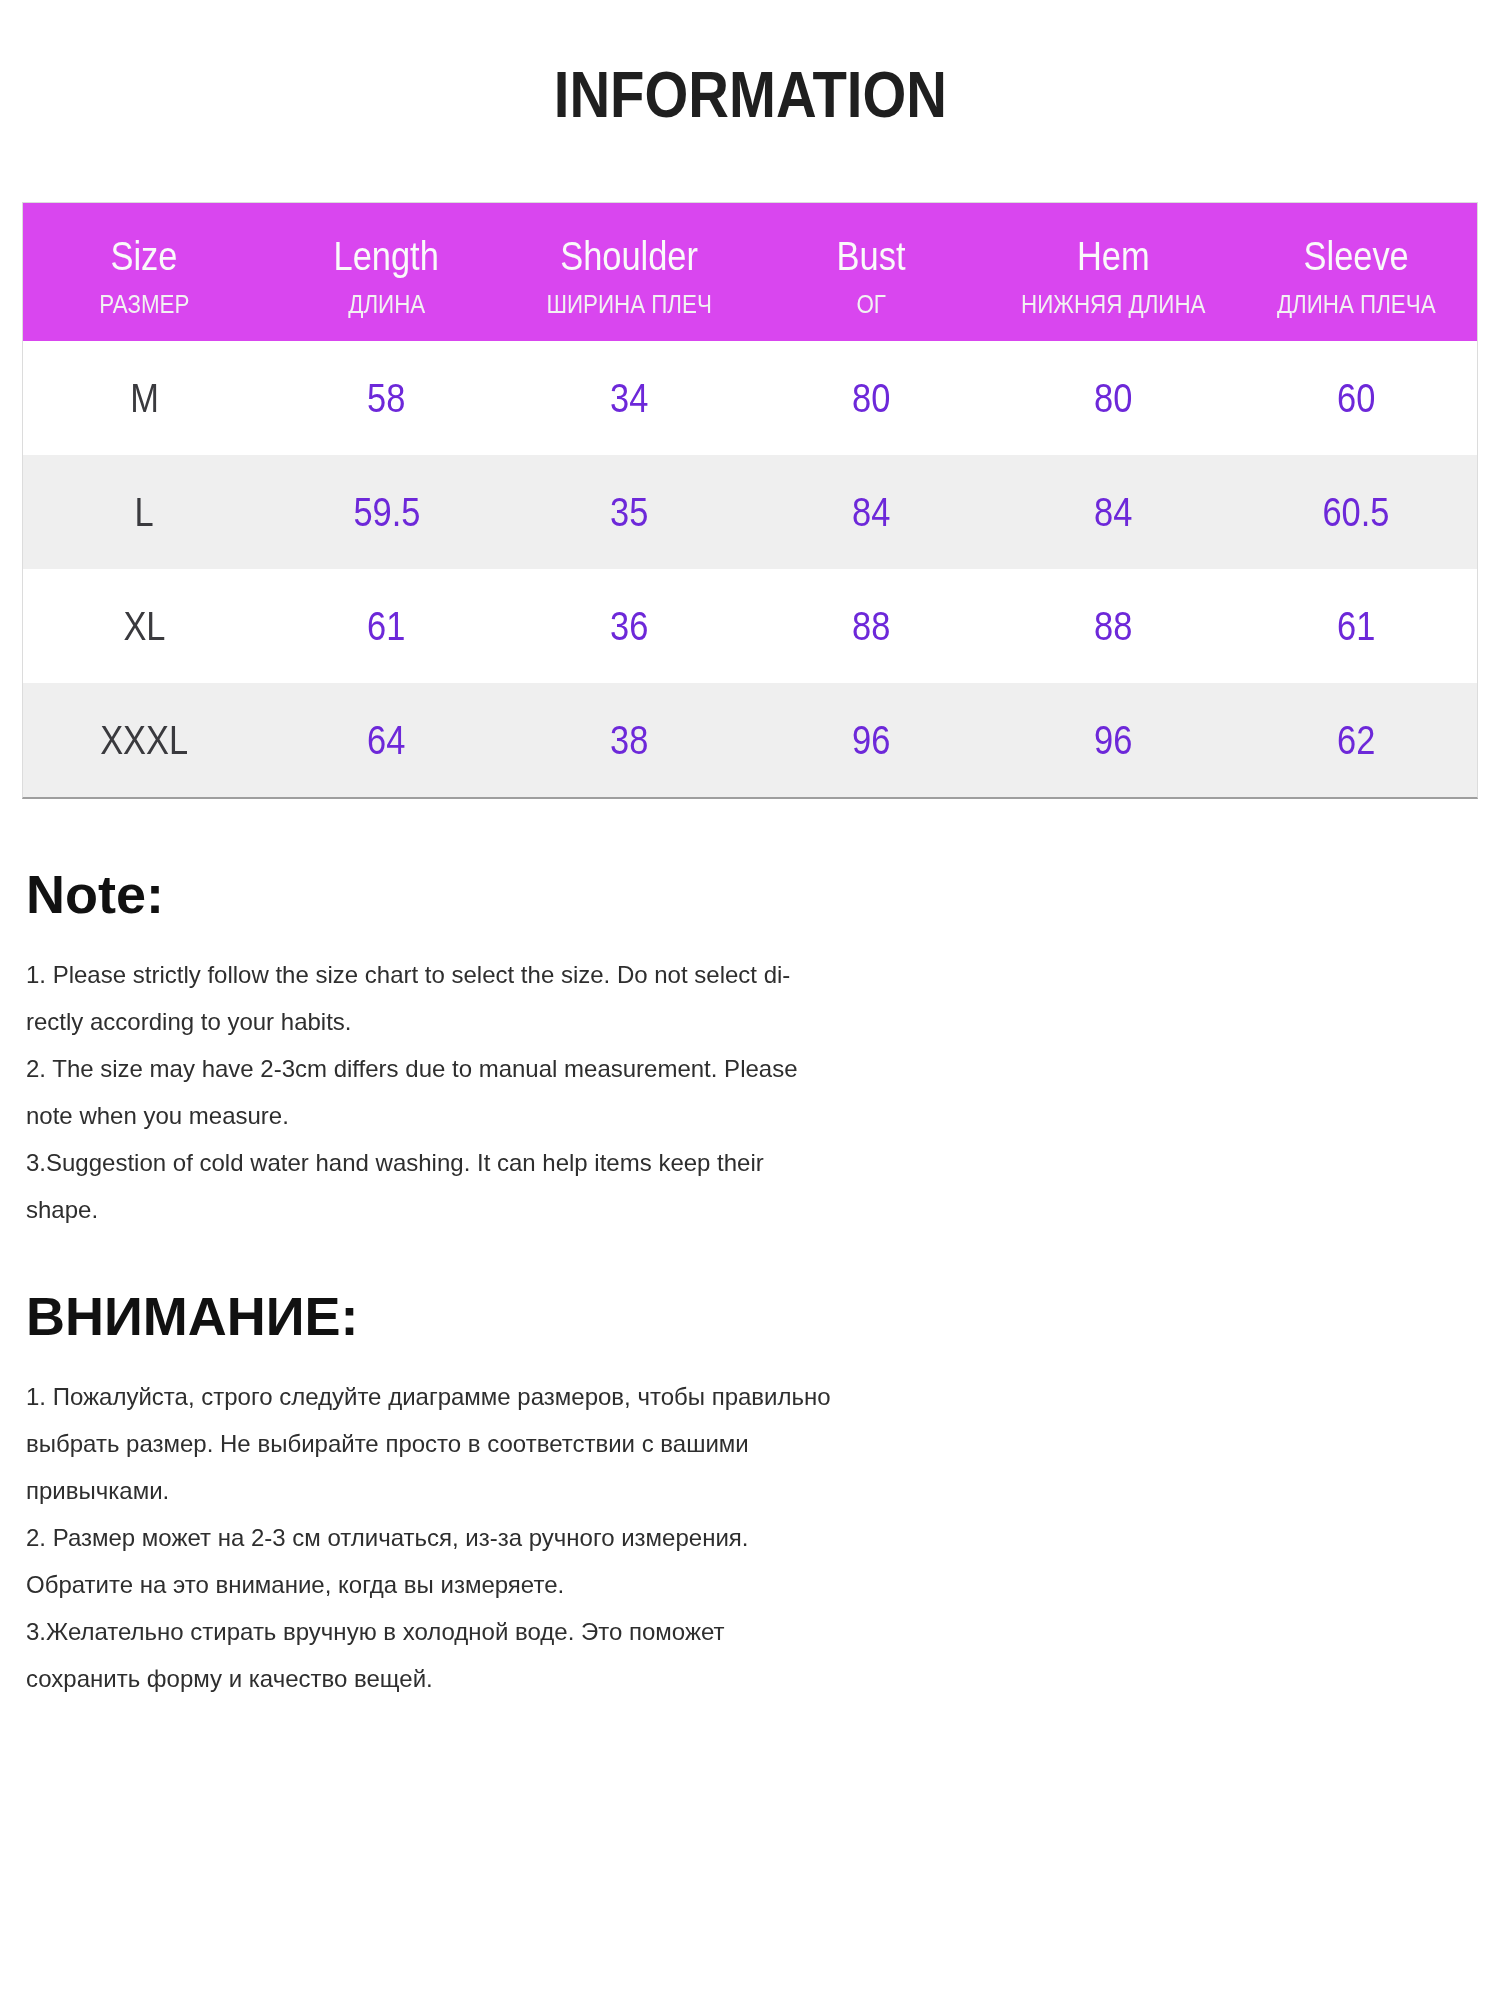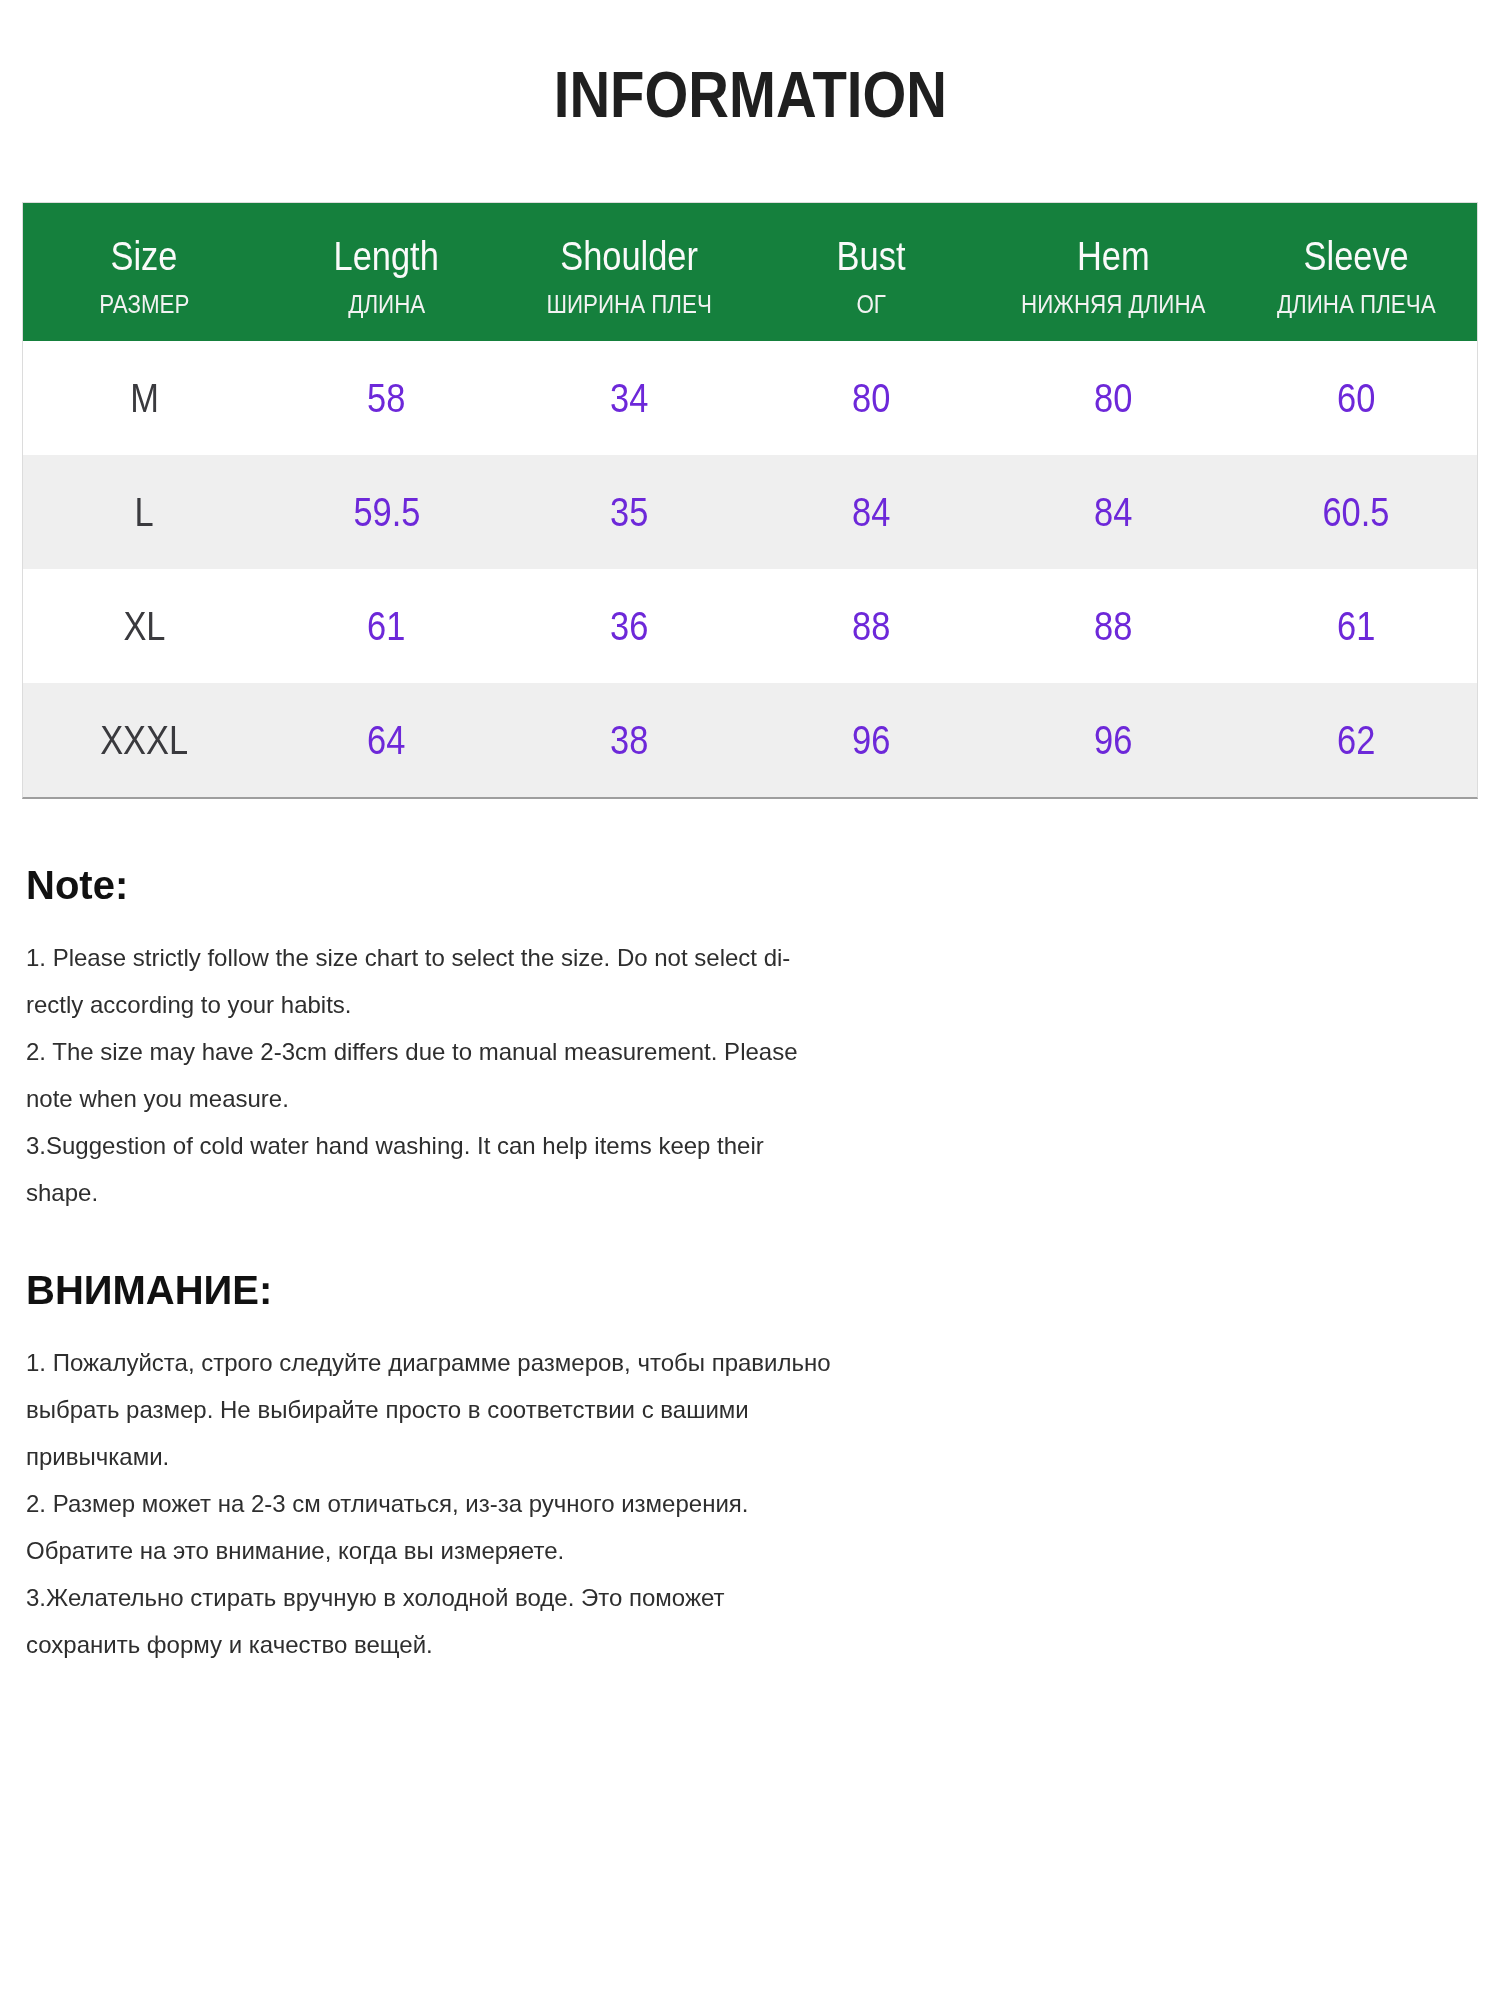--- a/index.html
+++ b/index.html
@@ -14,38 +14,38 @@
     letter-spacing:0px;
   }
   .page-title .cond{display:inline-block;transform:scaleX(0.88);transform-origin:center;}
 
   table.size-table{
     width:1456px;margin:70px 0 0 22px;
     border-collapse:separate;border-spacing:0;table-layout:fixed;
     border:1px solid #dcdcdc;border-bottom:2px solid #9e9e9e;
   }
   table.size-table th{
-    background:#15803d;color:#ffffff;font-weight:400;
+    background:#d946ef;color:#ffffff;font-weight:400;
     padding:30px 2px 20px 2px;vertical-align:top;
   }
   .h-en{font-size:40px;line-height:46px;color:#fafafa;}
   .h-ru{font-size:26px;line-height:34px;margin-top:8px;color:#f2f2f2;font-weight:300;}
   .cond{display:inline-block;transform:scaleX(0.86);transform-origin:center;white-space:nowrap;}
 
   table.size-table td{
     height:114px;text-align:center;vertical-align:middle;
     font-size:40px;color:#6d28d9;padding:0 2px;
   }
   table.size-table td.size-cell{color:#3a3a3e;}
   table.size-table tbody tr:nth-child(even) td{background:#efefef;}
   table.size-table tbody tr:nth-child(odd) td{background:#ffffff;}
 
   .text-wrap{width:1460px;padding-left:26px;box-sizing:content-box;}
   .note-heading{
-    font-size:40px;font-weight:700;color:#111111;
+    font-size:54px;font-weight:700;color:#111111;
     margin:64px 0 26px 0;
   }
   .note-heading.ru{margin-top:52px;}
   .note-text{
     font-size:24px;line-height:47px;color:#2e2e2e;
     white-space:pre-line;
   }
 </style>
 </head>
 <body>

